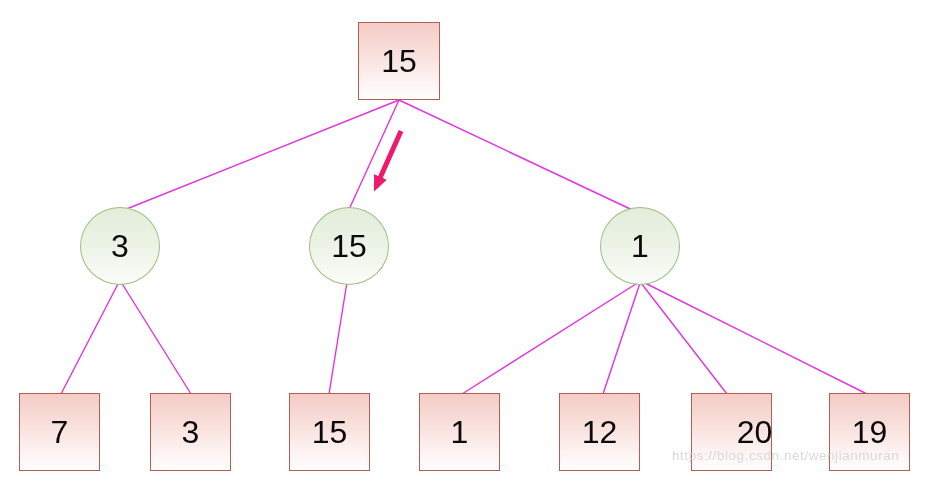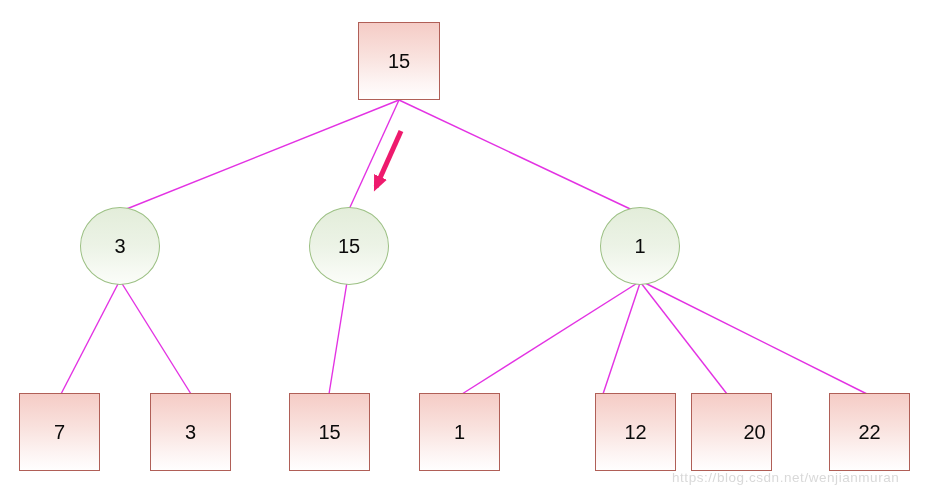--- a/index.html
+++ b/index.html
@@ -20,42 +20,42 @@
     left: 0;
     top: 0;
     width: 931px;
     height: 495px;
   }
   .node {
     position: absolute;
     display: flex;
     align-items: center;
     justify-content: center;
-    font-size: 20px;
+    font-size: 32px;
     color: #0a0a0a;
     box-sizing: border-box;
   }
   .square {
     width: 82px;
     height: 78px;
     border: 1px solid #b05f57;
     background: linear-gradient(180deg, #f5ccc6 0%, #f9e2de 45%, #fdf4f3 78%, #fffefe 100%);
   }
   .circle {
     width: 80px;
     height: 78px;
     border: 1px solid #9cc084;
     border-radius: 50%;
     background: linear-gradient(180deg, #e3edda 0%, #ecf3e6 50%, #f7faf4 85%, #fbfdf9 100%);
   }
   .leaf { width: 81px; }
   .watermark {
     position: absolute;
     left: 672px;
-    top: 470px;
+    top: 448px;
     font-size: 13.5px;
     letter-spacing: 0.55px;
     color: #d9d9d9;
     white-space: nowrap;
     user-select: none;
   }
 </style>
 </head>
 <body>
 
@@ -104,25 +104,25 @@
   </div>
   <div class="node square leaf" style="left:150px; top:393px;">
     <span>3</span>
   </div>
   <div class="node square leaf" style="left:289px; top:393px;">
     <span>15</span>
   </div>
   <div class="node square leaf" style="left:419px; top:393px;">
     <span>1</span>
   </div>
-  <div class="node square leaf" style="left:559px; top:393px;margin-left:36px;">
+  <div class="node square leaf" style="left:559px; top:393px;">
     <span>12</span>
   </div>
   <div class="node square leaf" style="left:691px; top:393px;padding-left:46px;">
     <span>20</span>
   </div>
   <div class="node square leaf" style="left:829px; top:393px;">
-    <span>22</span>
+    <span>19</span>
   </div>
 
   <div class="watermark">https://blog.csdn.net/wenjianmuran</div>
 
 </div>
 
 </body></html>

